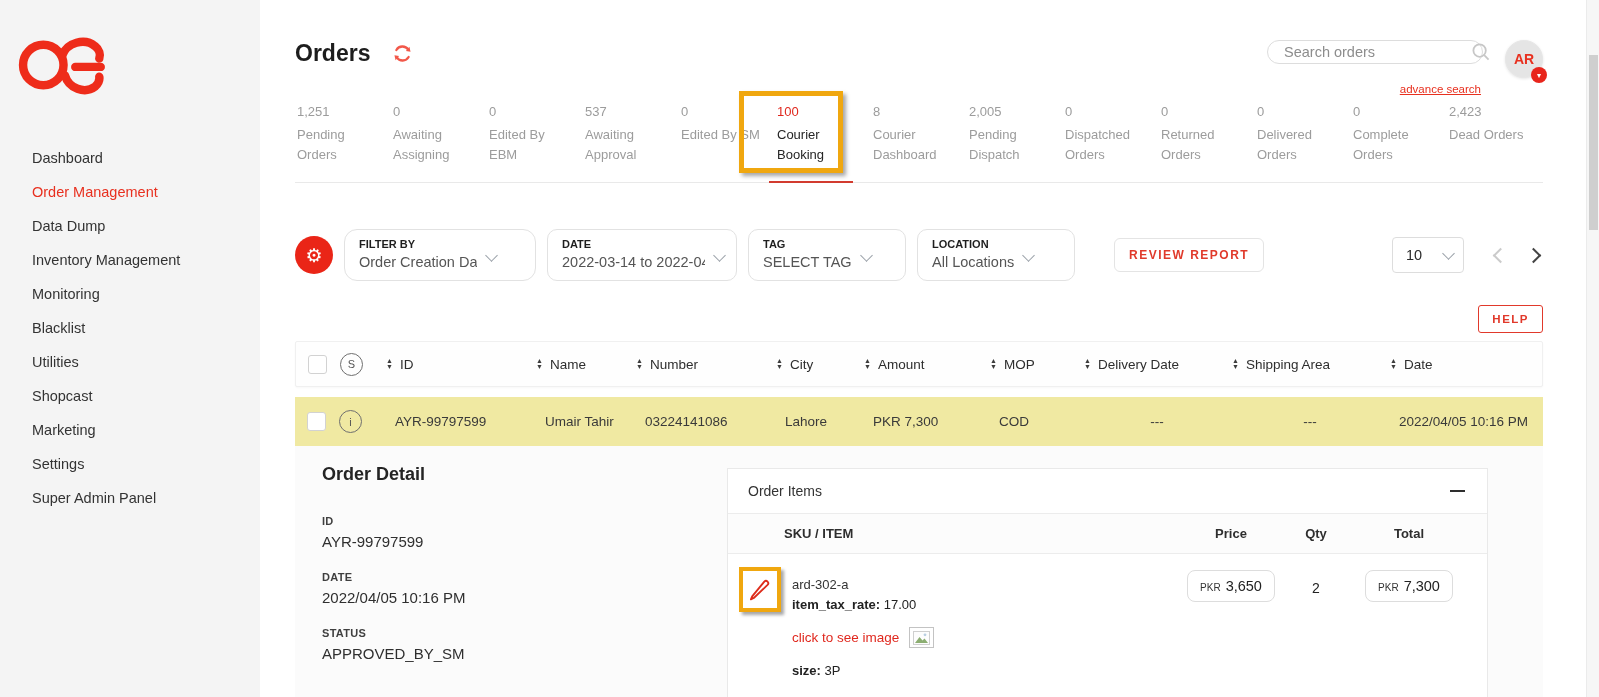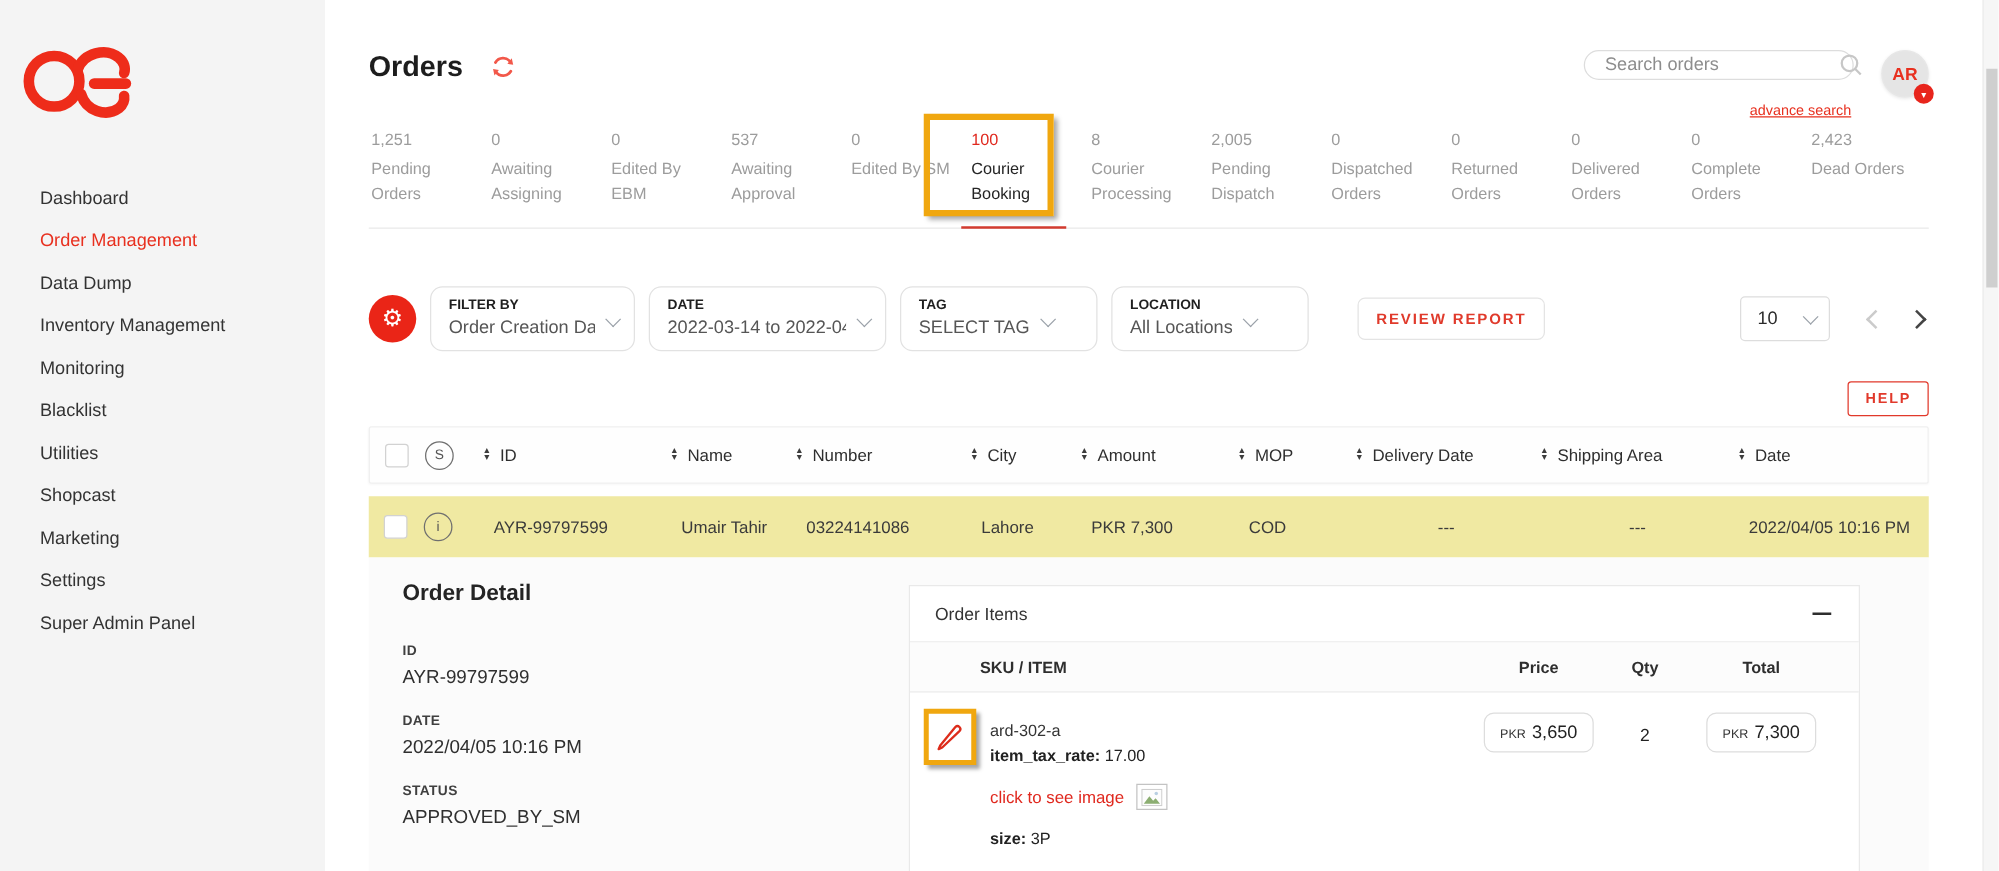--- a/index.html
+++ b/index.html
@@ -42,21 +42,21 @@
 
   
   .filters { display:flex; align-items:center; margin-top:46px; gap:11px; }
   .gear-btn { width:38px; height:38px; min-width:38px; border-radius:50%; background:#ea2517; color:#fff; font-size:19px; display:flex; align-items:center; justify-content:center; cursor:pointer; }
   .fbox { border:1px solid #e2e2e2; border-radius:10px; height:52px; padding:8px 12px 0 14px; display:flex; background:#fff; cursor:pointer; }
   .fbox-main { overflow:hidden; }
   .f-label { font-size:11px; font-weight:700; color:#1f1f1f; margin-bottom:4px; }
   .f-value { font-size:14.5px; color:#555; white-space:nowrap; overflow:hidden; }
   .chev { width:9px; height:9px; border-right:1.6px solid #99a0a8; border-bottom:1.6px solid #99a0a8; transform:rotate(45deg); }
   .fbox .chev { margin-left:10px; margin-top:13px; min-width:9px; }
-  .w-filterby { width:164px; } .w-date { width:190px; } .w-tag { width:158px; } .w-loc { width:158px; }
+  .w-filterby { width:192px;border-radius:13px; } .w-date { width:190px; } .w-tag { width:158px; } .w-loc { width:158px; }
   .review-btn { border:1px solid #e4e4e4; border-radius:6px; color:#e03a2b; font-size:12px; font-weight:700; letter-spacing:1.5px; padding:9px 14px; background:#fff; cursor:pointer; font-family:"Liberation Sans", sans-serif;margin-left:28px; }
   .spacer { flex:1; }
   .page-size { width:72px; height:36px; border:1px solid #ddd; border-radius:4px; display:flex; align-items:center; padding:0 10px 0 13px; color:#2b2b2b; font-size:14.5px; cursor:pointer; }
   .page-size .chev { margin-left:auto; margin-top:-4px; }
   .pager { display:flex; align-items:center; gap:22px; margin-left:20px; margin-right:4px; }
   .pchev { width:11px; height:11px; border-right:2px solid #444; border-bottom:2px solid #444; cursor:pointer; }
   .pchev.prev { transform:rotate(135deg); border-color:#cbcbcb; }
   .pchev.next { transform:rotate(-45deg); }
 
   
@@ -195,21 +195,21 @@
         <div class="tab-count">0</div>
         <div class="tab-label">Edited By SM</div>
       </div>
       <div class="tab active">
         <div class="tab-annot"></div>
         <div class="tab-count">100</div>
         <div class="tab-label">Courier Booking</div>
       </div>
       <div class="tab">
         <div class="tab-count">8</div>
-        <div class="tab-label">Courier Processing</div>
+        <div class="tab-label">Courier Dashboard</div>
       </div>
       <div class="tab">
         <div class="tab-count">2,005</div>
         <div class="tab-label">Pending Dispatch</div>
       </div>
       <div class="tab">
         <div class="tab-count">0</div>
         <div class="tab-label">Dispatched Orders</div>
       </div>
       <div class="tab">

